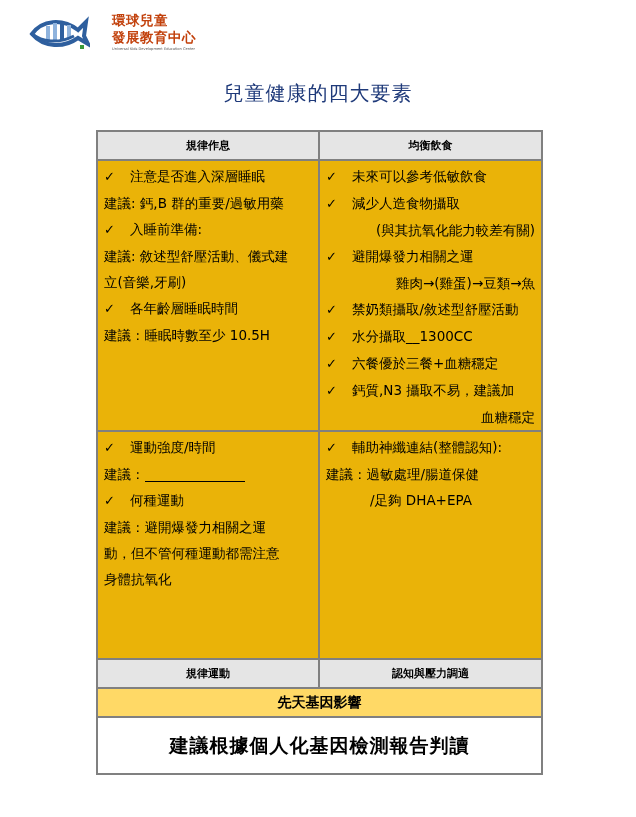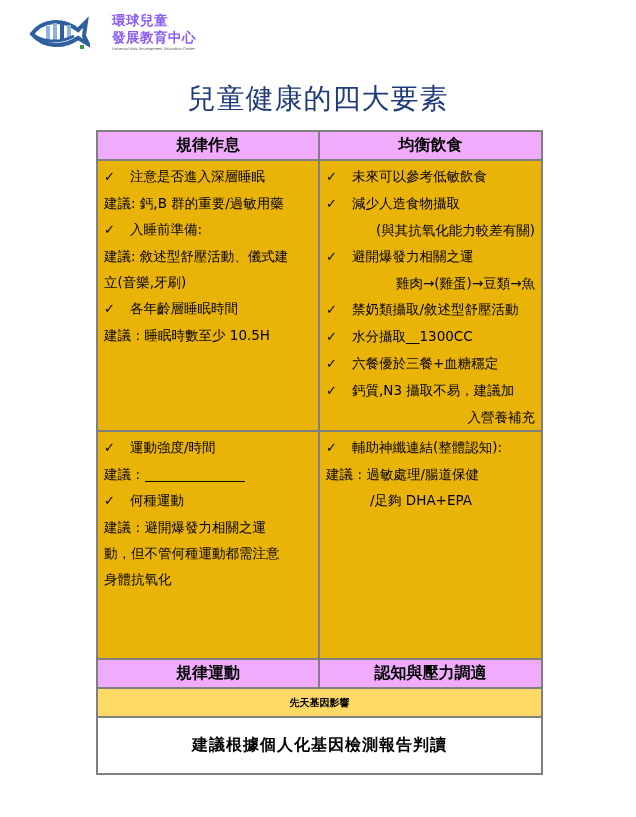--- a/index.html
+++ b/index.html
@@ -1,38 +1,38 @@
 <!DOCTYPE html>
 <html><head>
 <meta charset="utf-8">
 <style>
   html, body { margin:0; padding:0; background:#ffffff; }
   body { width:636px; height:817px; position:relative; overflow:hidden;
          font-family:"DejaVu Sans","Liberation Sans",sans-serif; color:#000; }
   .logo { position:absolute; left:28px; top:12px; width:190px; height:42px; }
   .logo-mark { position:absolute; left:0; top:0; width:62px; height:40px; }
   .logo-text { position:absolute; left:84px; top:0; }
-  .logo-line { font-size:13.5px; font-weight:bold; color:#8b5cf6; line-height:17px; letter-spacing:0.5px; }
+  .logo-line { font-size:13.5px; font-weight:bold; color:#c2410c; line-height:17px; letter-spacing:0.5px; }
   .logo-sub { font-size:3.6px; color:#555; margin-top:1px; white-space:nowrap; }
   .title { position:absolute; left:0; width:636px; top:80px; text-align:center;
-           font-size:28px; color:#1f3a7a; letter-spacing:1px; font-weight:normal; }
+           font-size:20px; color:#1f3a7a; letter-spacing:1px; font-weight:normal; }
   table.grid { position:absolute; left:96px; top:130px; width:445px; border-collapse:collapse;
                table-layout:fixed; }
   table.grid td { border:2px solid #808080; vertical-align:top; padding:0; }
-  td.hdr { background:#f0abfc; height:27px; text-align:center; vertical-align:middle !important;
-           font-weight:bold; font-size:16px; }
+  td.hdr { background:#e5e5e5; height:27px; text-align:center; vertical-align:middle !important;
+           font-weight:bold; font-size:11px; }
   td.cell { background:#eab308; padding:2px 6px 0 6px !important; }
   .line { font-size:13.5px; line-height:26px; white-space:nowrap; }
   .chk { display:inline-block; width:26px; font-size:13px; }
   .indent { padding-left:26px;text-align:right; }
   .indent2 { padding-left:44px; }
   .blank { display:inline-block; width:100px; border-bottom:1px solid #000; height:14px; vertical-align:-3px; }
   td.hdr-full { background:#FFD966; height:27px; text-align:center; vertical-align:middle !important;
-                font-weight:bold; font-size:10px; }
-  td.big { height:55px; text-align:center; vertical-align:middle !important; font-size:16px; font-weight:bold; letter-spacing:1px; }
+                font-weight:bold; font-size:14px; }
+  td.big { height:55px; text-align:center; vertical-align:middle !important; font-size:19px; font-weight:bold; letter-spacing:1px; }
 </style>
 </head>
 <body>
 
 <div class="logo">
   <svg class="logo-mark" viewBox="0 0 62 40">
     <path d="M4 22 C14 8, 34 6, 50 18 L58 10 L56 24 L60 32 L50 26 C36 36, 16 36, 4 22 Z" fill="none" stroke="#2e5f9e" stroke-width="4"></path>
     <rect x="18" y="14" width="4" height="14" fill="#8fb3dd"></rect>
     <rect x="25" y="11" width="4" height="18" fill="#8fb3dd"></rect>
     <rect x="32" y="10" width="4" height="18" fill="#2e5f9e"></rect>
@@ -72,21 +72,21 @@
     <td class="cell" style="height:260px" id="cell-diet">
           <div class="line"><span class="chk">✓</span><span>未來可以參考低敏飲食</span></div>
           <div class="line"><span class="chk">✓</span><span>減少人造食物攝取</span></div>
           <div class="line indent"><span>(與其抗氧化能力較差有關)</span></div>
           <div class="line"><span class="chk">✓</span><span>避開爆發力相關之運</span></div>
           <div class="line indent"><span>雞肉→(雞蛋)→豆類→魚</span></div>
           <div class="line"><span class="chk">✓</span><span>禁奶類攝取/敘述型舒壓活動</span></div>
           <div class="line"><span class="chk">✓</span><span>水分攝取__1300CC</span></div>
           <div class="line"><span class="chk">✓</span><span>六餐優於三餐+血糖穩定</span></div>
           <div class="line"><span class="chk">✓</span><span>鈣質,N3 攝取不易，建議加</span></div>
-          <div class="line indent"><span>入營養補充</span></div>
+          <div class="line indent"><span>血糖穩定</span></div>
         </td>
   </tr>
   <tr>
     <td class="cell" style="height:224px" id="cell-exercise">
           <div class="line"><span class="chk">✓</span><span>運動強度/時間</span></div>
           <div class="line"><span>建議：</span><span class="blank"></span></div>
           <div class="line"><span class="chk">✓</span><span>何種運動</span></div>
           <div class="line"><span>建議：避開爆發力相關之運</span></div>
           <div class="line"><span>動，但不管何種運動都需注意</span></div>
           <div class="line"><span>身體抗氧化</span></div>

